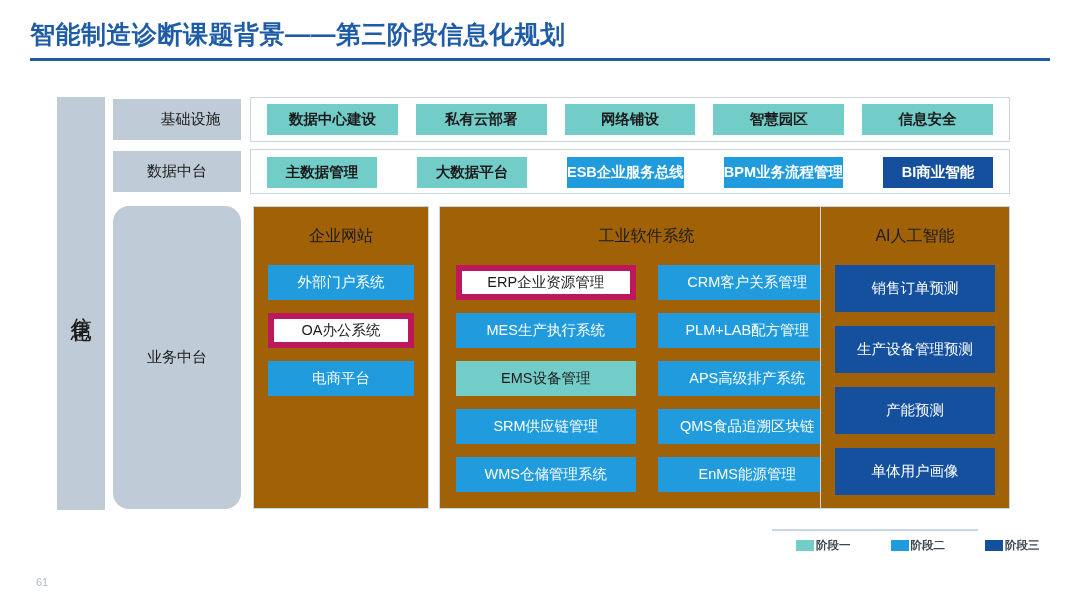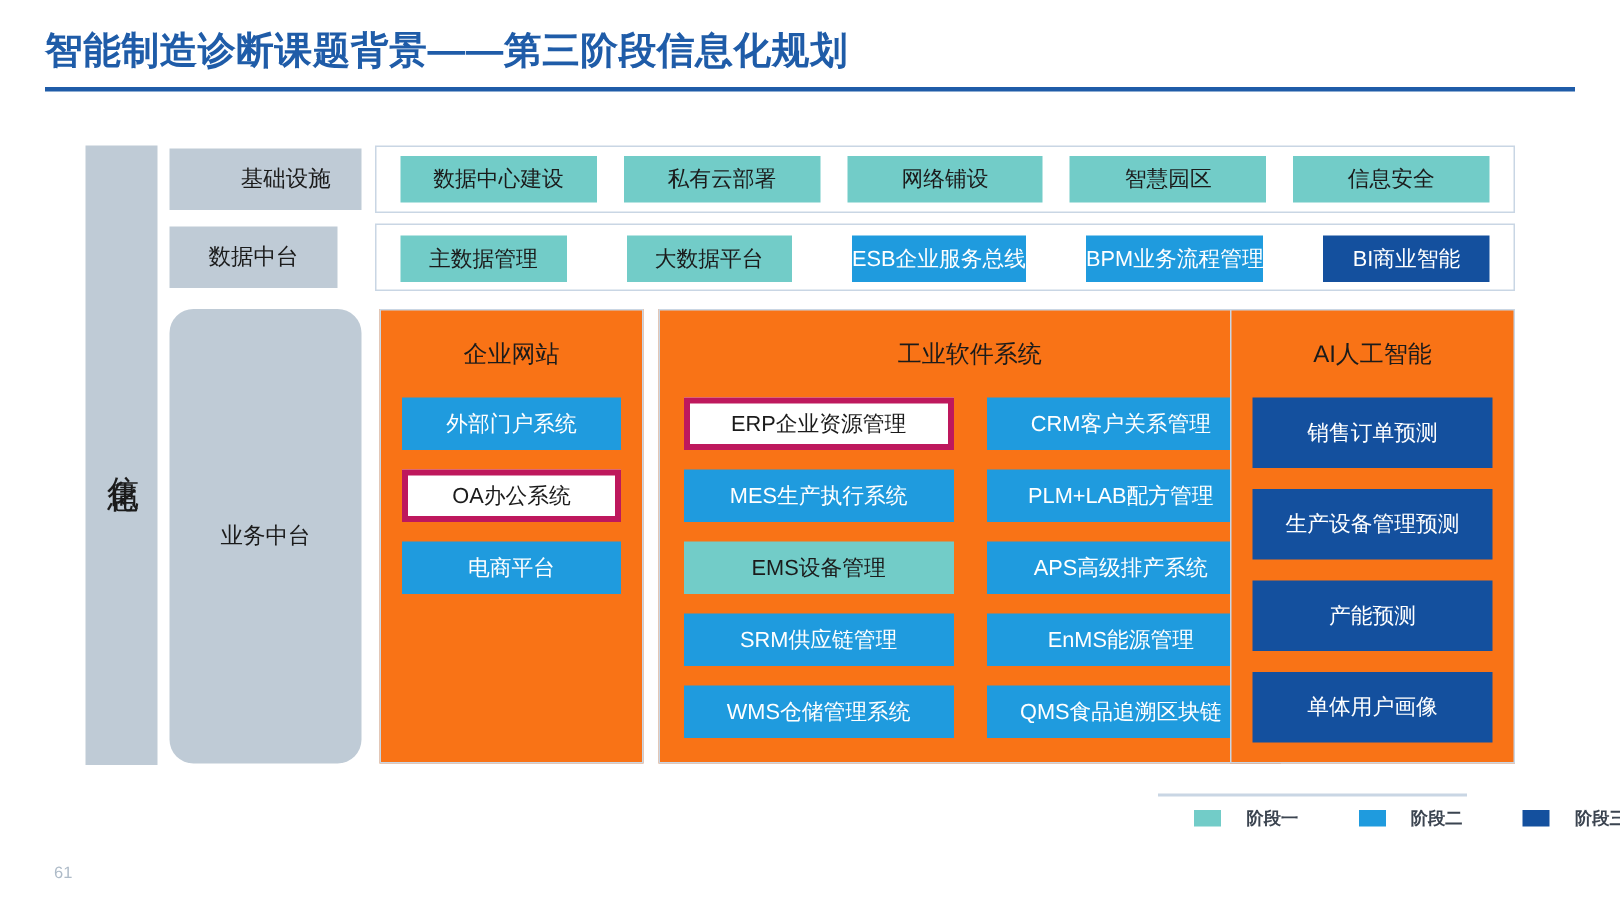--- a/index.html
+++ b/index.html
@@ -45,42 +45,42 @@
   .row1 { left: 250px; top: 97px; width: 760px; height: 45px; }
   .row2 { left: 250px; top: 149px; width: 760px; height: 45px; }
 
   
   .glabel {
     position: absolute; background: #BFCBD6;
     display: flex; align-items: center; justify-content: center;
     font-size: 15px; color: #1b1b1b;
   }
   .glabel-1 { left: 113px; top: 99px; width: 128px; height: 41px; padding-left: 27px; }
-  .glabel-2 { left: 113px; top: 151px; width: 112px; height: 41px; }
+  .glabel-2 { left: 113px; top: 151px; width: 128px; height: 41px; }
   .glabel-3 { left: 113px; top: 206px; width: 128px; height: 303px; border-radius: 16px; }
 
   
   .chiprow { position: absolute; display: flex; align-items: center; }
   .chiprow-1 { left: 258px; top: 101px; width: 744px; height: 37px; }
   .chiprow-2 { left: 258px; top: 154px; width: 744px; height: 37px; gap: 22px; }
   .chip {
     height: 31px; display: flex; align-items: center; justify-content: center;
-    font-size: 14.5px; white-space: nowrap;
+    font-size: 14.5px; white-space: nowrap; font-weight: bold;
   }
   .chiprow .chip { flex: 1 1 0; margin: 0 9px; }
 
   
   .p1 { background: #72CCC8; color: #1b1b1b; }
   .p2 { background: #1F9BDE; color: #ffffff; }
   .p3 { background: #14509E; color: #ffffff; }
-  .p0 { background: #ffffff; color: #1b1b1b; border: 4px solid #be185d; }
+  .p0 { background: #ffffff; color: #1b1b1b; border: 6px solid #be185d; }
 
   
   .panel {
-    position: absolute; background: #f97316; border: 1px solid #C9D6E4;
+    position: absolute; background: #a16207; border: 1px solid #C9D6E4;
     top: 206px; height: 303px;
   }
   .panel-web { left: 253px; width: 176px; }
   .panel-ind { left: 439px; width: 415px; }
   .panel-ai  { left: 820px; width: 190px; }
   .panel-title {
     position: absolute; left: 0; right: 0; top: 19px;
     text-align: center; font-size: 16px; color: #1b1b1b;
   }
 
@@ -97,21 +97,21 @@
 
   
   .legend {
     position: absolute; left: 772px; top: 529px; width: 206px;
   }
   .legend-rule { width: 206px; height: 2px; background: #C9D6E4; }
   .legend-items {
     display: flex; align-items: center; gap: 16px;
     margin-top: 7px; justify-content: flex-start;
   }
-  .legend-item { display: flex; align-items: center; gap: 17px; padding-left: 24px; }
+  .legend-item { display: flex; align-items: center; gap: 2px; padding-left: 24px; }
   .legend-swatch { width: 18px; height: 11px; display: block; }
   .legend-label { font-size: 11.5px; font-weight: bold; color: #3b4450; white-space: nowrap; }
 
   
   .pageno {
     position: absolute; left: 36px; top: 576px;
     font-size: 11px; color: #AEBBC8;
   }
 </style>
 </head>
@@ -168,22 +168,22 @@
           <div class="item p0">ERP企业资源管理</div>
           <div class="item p2">MES生产执行系统</div>
           <div class="item p1">EMS设备管理</div>
           <div class="item p2">SRM供应链管理</div>
           <div class="item p2">WMS仓储管理系统</div>
         </div>
         <div class="col">
           <div class="item p2">CRM客户关系管理</div>
           <div class="item p2">PLM+LAB配方管理</div>
           <div class="item p2">APS高级排产系统</div>
+          <div class="item p2">QMS食品追溯区块链</div>
           <div class="item p2">EnMS能源管理</div>
-          <div class="item p2">QMS食品追溯区块链</div>
         </div>
       </div>
     </div>
 
     <div class="panel panel-ai">
       <div class="panel-title">AI人工智能</div>
       <div class="stack">
         <div class="item p3">销售订单预测</div>
         <div class="item p3">生产设备管理预测</div>
         <div class="item p3">产能预测</div>

